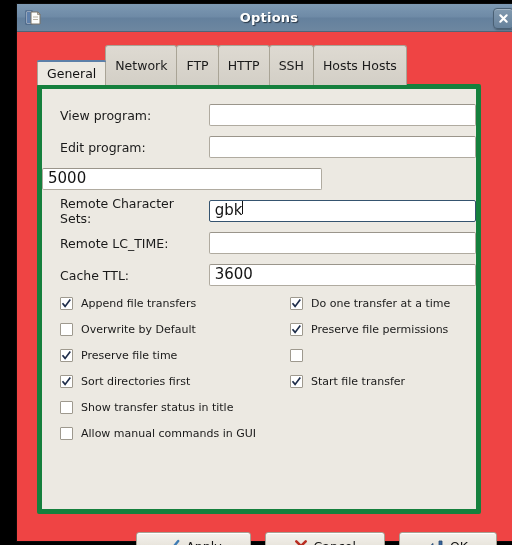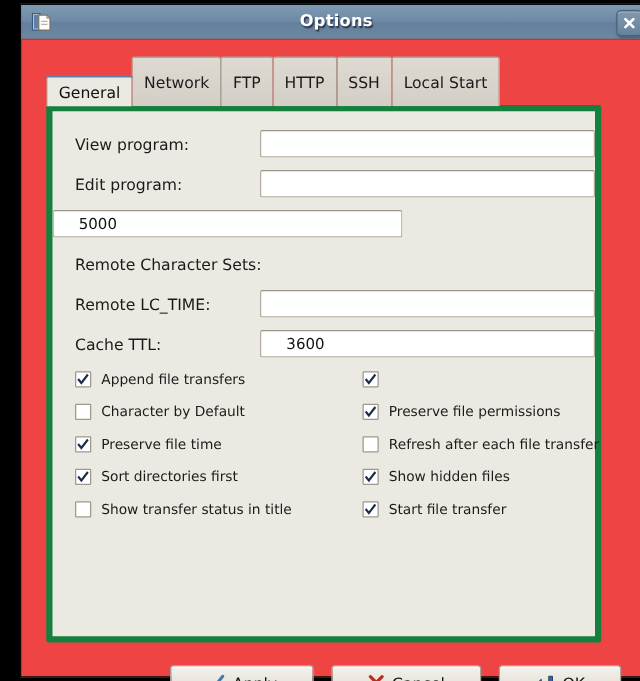--- a/index.html
+++ b/index.html
@@ -147,23 +147,23 @@
     margin-left: 0px;
   }
   .input-shell {
     position: relative;
     width: 280px; height: 22px;
     box-sizing: border-box;
     background: #fff;
     border: 1px solid #b0aba0;
     border-top-color: #9a958b;
     border-radius: 2px;
-    display: flex; align-items: center;
-    padding: 0 20px;
-    font-size: 12px;
+    display: flex; 
+    padding: 0 5px;
+    font-size: 15px;
     color: #141414;
     cursor: text;
   }
   .input-shell.focused {
     border: 1px solid #35536f;
   }
 
   
   .checks {
     position: absolute;
@@ -269,21 +269,21 @@
       <div class="tab">
         <span>FTP</span>
       </div>
       <div class="tab">
         <span>HTTP</span>
       </div>
       <div class="tab">
         <span>SSH</span>
       </div>
       <div class="tab">
-        <span>Local Start</span>
+        <span>Hosts Hosts</span>
       </div>
     </div>
 
     <div class="panel">
 
       <div class="fields">
 
         <div class="field-row">
           <div class="field-label">View program:</div>
           <div class="input-shell">
@@ -300,20 +300,24 @@
 
 
         <div class="field-row">
           <div class="input-shell">
             <span>5000</span>
           </div>
         </div>
 
         <div class="field-row">
           <div class="field-label">Remote Character Sets:</div>
+          <div class="input-shell focused">
+            <span>gbk</span>
+            <span class="caret"></span>
+          </div>
         </div>
 
         <div class="field-row">
           <div class="field-label">Remote LC_TIME:</div>
           <div class="input-shell">
             <span></span>
           </div>
         </div>
 
         <div class="field-row">
@@ -333,21 +337,21 @@
             <span class="cbox">
               <svg width="11" height="11" viewBox="0 0 11 11">
                 <path d="M1.5,5.2 L4.1,8.4 L9.3,1.6" fill="none" stroke="#1e2d4a" stroke-width="1.7"></path>
               </svg>
             </span>
             <span class="check-label">Append file transfers</span>
           </div>
 
           <div class="check-row">
             <span class="cbox"></span>
-            <span class="check-label">Character by Default</span>
+            <span class="check-label">Overwrite by Default</span>
           </div>
 
           <div class="check-row">
             <span class="cbox">
               <svg width="11" height="11" viewBox="0 0 11 11">
                 <path d="M1.5,5.2 L4.1,8.4 L9.3,1.6" fill="none" stroke="#1e2d4a" stroke-width="1.7"></path>
               </svg>
             </span>
             <span class="check-label">Preserve file time</span>
           </div>
@@ -359,55 +363,51 @@
               </svg>
             </span>
             <span class="check-label">Sort directories first</span>
           </div>
 
           <div class="check-row">
             <span class="cbox"></span>
             <span class="check-label">Show transfer status in title</span>
           </div>
 
+          <div class="check-row">
+            <span class="cbox"></span>
+            <span class="check-label">Allow manual commands in GUI</span>
+          </div>
 
         </div>
 
         <div class="check-col right">
 
           <div class="check-row">
             <span class="cbox">
               <svg width="11" height="11" viewBox="0 0 11 11">
                 <path d="M1.5,5.2 L4.1,8.4 L9.3,1.6" fill="none" stroke="#1e2d4a" stroke-width="1.7"></path>
               </svg>
             </span>
+            <span class="check-label">Do one transfer at a time</span>
           </div>
 
           <div class="check-row">
             <span class="cbox">
               <svg width="11" height="11" viewBox="0 0 11 11">
                 <path d="M1.5,5.2 L4.1,8.4 L9.3,1.6" fill="none" stroke="#1e2d4a" stroke-width="1.7"></path>
               </svg>
             </span>
             <span class="check-label">Preserve file permissions</span>
           </div>
 
           <div class="check-row">
             <span class="cbox"></span>
-            <span class="check-label">Refresh after each file transfer</span>
-          </div>
-
-          <div class="check-row">
-            <span class="cbox">
-              <svg width="11" height="11" viewBox="0 0 11 11">
-                <path d="M1.5,5.2 L4.1,8.4 L9.3,1.6" fill="none" stroke="#1e2d4a" stroke-width="1.7"></path>
-              </svg>
-            </span>
-            <span class="check-label">Show hidden files</span>
-          </div>
+          </div>
+
 
           <div class="check-row">
             <span class="cbox">
               <svg width="11" height="11" viewBox="0 0 11 11">
                 <path d="M1.5,5.2 L4.1,8.4 L9.3,1.6" fill="none" stroke="#1e2d4a" stroke-width="1.7"></path>
               </svg>
             </span>
             <span class="check-label">Start file transfer</span>
           </div>
 

